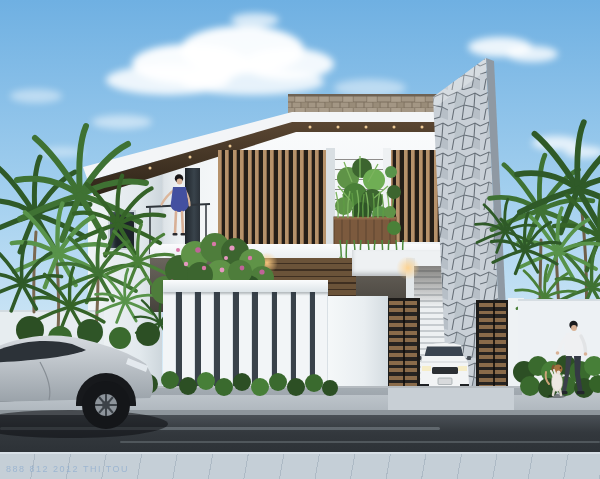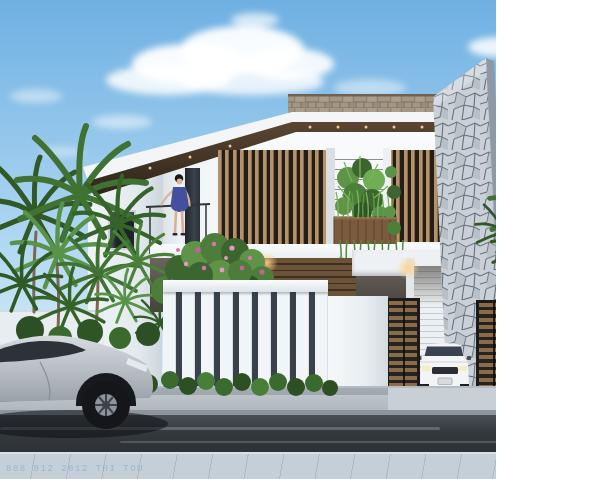--- a/index.html
+++ b/index.html
@@ -1,17 +1,17 @@
 <!DOCTYPE html>
 <html style="--sky-top: #6fb0e2; --sky-mid: #a9d3f0; --sky-bottom: #ddeef8; --wall-white: #f5f7f8; --soffit-wood: #47382b; --slat-wood: #a98760; --stone-cool: #c9d0d7; --stone-warm: #a39684; --foliage-dark: #2f5a28; --foliage-mid: #3f7233; --foliage-light: #6fae54; --flower-pink: #d878a8; --dress-blue: #4350a0; --asphalt: #383d42; --sidewalk: #b4bcc3; --pavement: #c5cfd7; --plate-text: #343a41; --car-silver: #b9c1c8; --car-white: #f2f4f5;"><head>
 <meta charset="utf-8">
 <style>
   html,body{margin:0;padding:0;background:#fff;}
-  .scene{position:relative;width:496px;height:479px;overflow:hidden;
-         font-family:Liberation Mono, monospace;}
+  .scene{position:relative;width:600px;height:479px;overflow:hidden;
+         font-family:Liberation Sans, sans-serif;}
   .abs{position:absolute;}
   
   .sky{left:0;top:0;width:600px;height:479px;
        background:linear-gradient(180deg,var(--sky-top) 0%,var(--sky-mid) 45%,var(--sky-bottom) 80%);}
   svg.layer{position:absolute;left:0;top:0;width:600px;height:479px;overflow:visible;}
   
   .upper-body{left:150px;top:112px;width:322px;height:148px;
      background:linear-gradient(180deg,#fbfcfd,#eef2f5);
      clip-path:polygon(0 52px,146px 0,322px 0,322px 148px,0 148px);}
   .porch{left:150px;top:150px;width:76px;height:110px;

